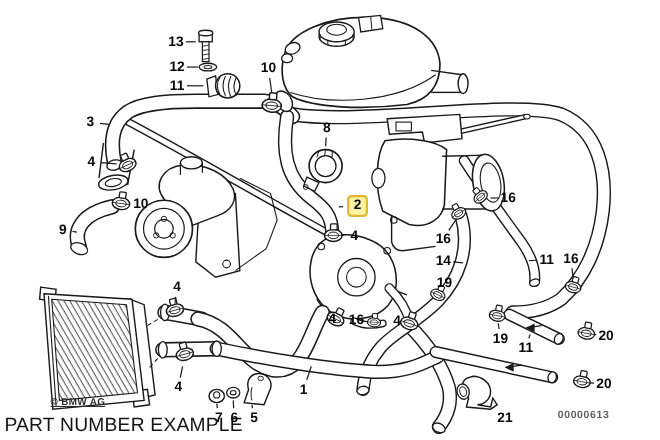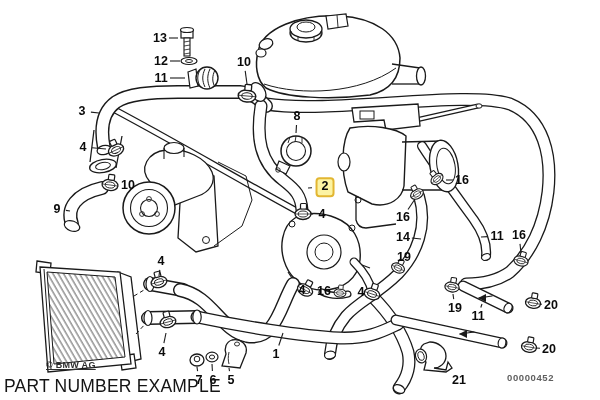--- a/index.html
+++ b/index.html
@@ -327,16 +327,16 @@
       <span class="callout" style="left: 459px; top: 380px;">21</span>
       <span class="callout" style="left: 276px; top: 354px;">1</span>
       <span class="callout" style="left: 199px; top: 380px;">7</span>
       <span class="callout" style="left: 213px; top: 380px;">6</span>
       <span class="callout" style="left: 231px; top: 380px;">5</span>
       <span class="callout" style="left: 161px; top: 261px;">4</span>
       <span class="callout" style="left: 162px; top: 352px;">4</span>
     </div>
 
 <div class="copyright">© BMW AG</div>
-<div class="docnum">00000452</div>
+<div class="docnum">00000613</div>
 <div class="caption">PART NUMBER EXAMPLE</div>
 
 </div>
 
 </body></html>

